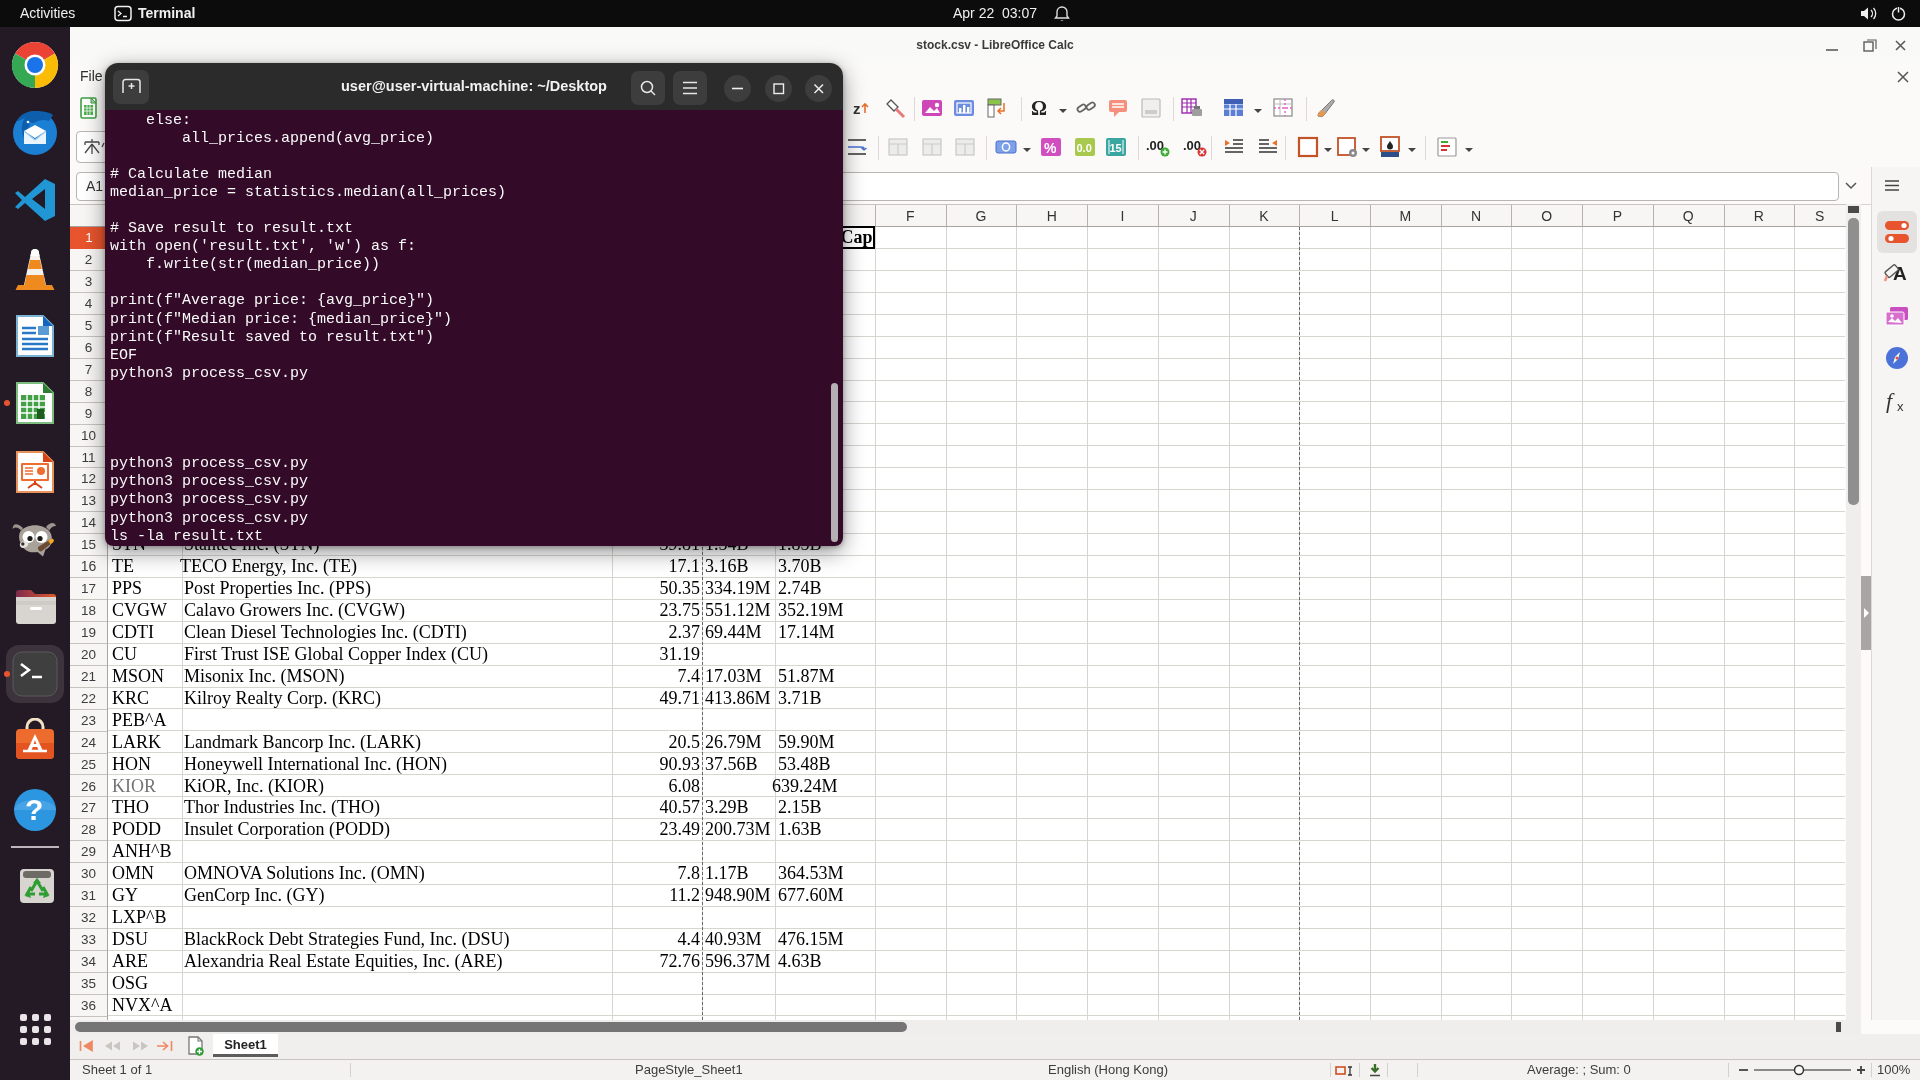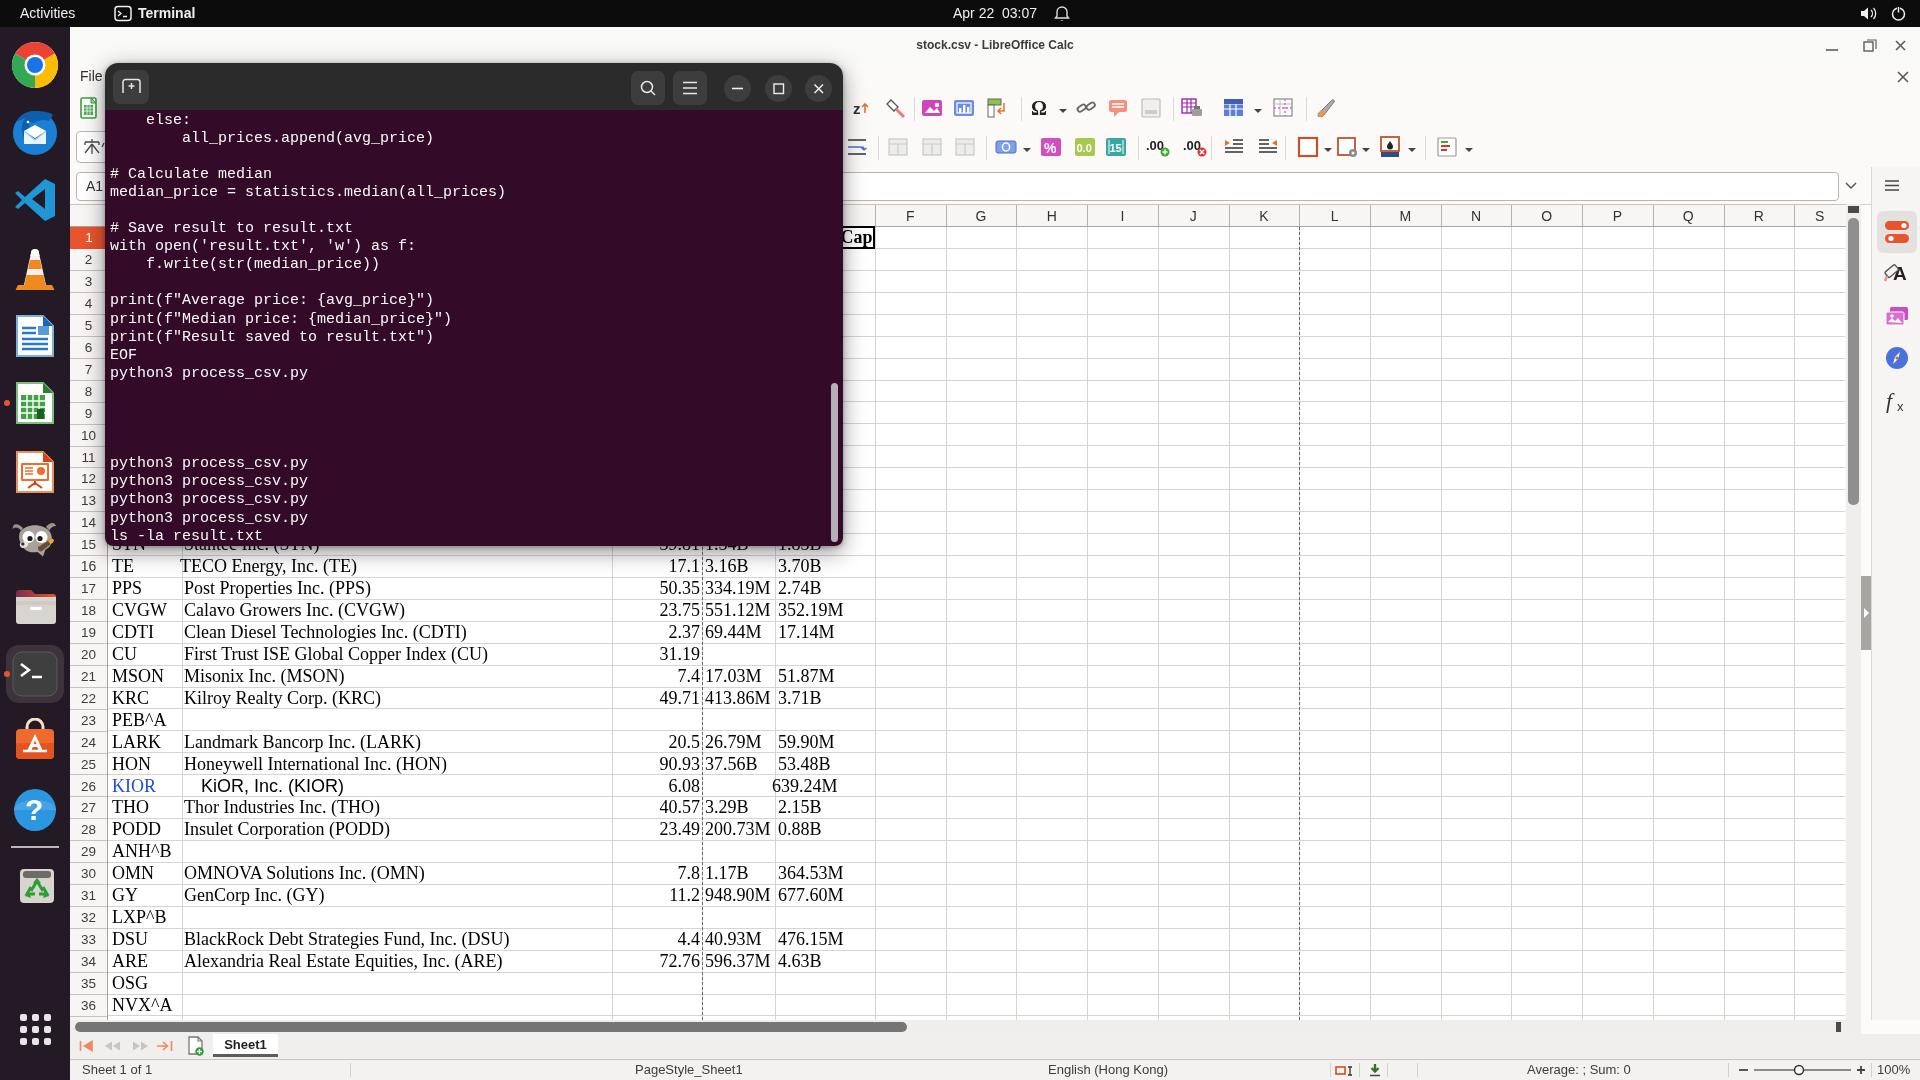--- a/index.html
+++ b/index.html
@@ -349,34 +349,34 @@
 <div class="abs" style="left:112px;top:731.6px;height:21.93px;line-height:21.93px;white-space:nowrap;overflow:visible;font-family:'Liberation Serif',serif;font-size:18px;color:#000;">LARK</div>
 <div class="abs" style="left:184px;top:731.6px;height:21.93px;line-height:21.93px;white-space:nowrap;overflow:visible;font-family:'Liberation Serif',serif;font-size:18px;color:#000;">Landmark Bancorp Inc. (LARK)</div>
 <div class="abs" style="left:612px;top:731.6px;width:88px;text-align:right;height:21.93px;line-height:21.93px;white-space:nowrap;overflow:visible;font-family:'Liberation Serif',serif;font-size:18px;color:#000;">20.5</div>
 <div class="abs" style="left:705px;top:731.6px;height:21.93px;line-height:21.93px;white-space:nowrap;overflow:visible;font-family:'Liberation Serif',serif;font-size:18px;color:#000;">26.79M</div>
 <div class="abs" style="left:778px;top:731.6px;height:21.93px;line-height:21.93px;white-space:nowrap;overflow:visible;font-family:'Liberation Serif',serif;font-size:18px;color:#000;">59.90M</div>
 <div class="abs" style="left:112px;top:753.5px;height:21.93px;line-height:21.93px;white-space:nowrap;overflow:visible;font-family:'Liberation Serif',serif;font-size:18px;color:#000;">HON</div>
 <div class="abs" style="left:184px;top:753.5px;height:21.93px;line-height:21.93px;white-space:nowrap;overflow:visible;font-family:'Liberation Serif',serif;font-size:18px;color:#000;">Honeywell International Inc. (HON)</div>
 <div class="abs" style="left:612px;top:753.5px;width:88px;text-align:right;height:21.93px;line-height:21.93px;white-space:nowrap;overflow:visible;font-family:'Liberation Serif',serif;font-size:18px;color:#000;">90.93</div>
 <div class="abs" style="left:705px;top:753.5px;height:21.93px;line-height:21.93px;white-space:nowrap;overflow:visible;font-family:'Liberation Serif',serif;font-size:18px;color:#000;">37.56B</div>
 <div class="abs" style="left:778px;top:753.5px;height:21.93px;line-height:21.93px;white-space:nowrap;overflow:visible;font-family:'Liberation Serif',serif;font-size:18px;color:#000;">53.48B</div>
-<div class="abs" style="left:112px;top:775.5px;height:21.93px;line-height:21.93px;white-space:nowrap;overflow:visible;font-family:'Liberation Serif',serif;font-size:18px;color:#1d4ed8;">KIOR</div>
-<div class="abs" style="left:201px;top:775.5px;height:21.93px;line-height:21.93px;white-space:nowrap;overflow:visible;font-family:Liberation Sans, sans-serif;font-size:18px;color:#000;">KiOR, Inc. (KIOR)</div>
+<div class="abs" style="left:112px;top:775.5px;height:21.93px;line-height:21.93px;white-space:nowrap;overflow:visible;font-family:'Liberation Serif',serif;font-size:18px;color:#737373;">KIOR</div>
+<div class="abs" style="left:184px;top:775.5px;height:21.93px;line-height:21.93px;white-space:nowrap;overflow:visible;font-family:Liberation Serif, serif;font-size:18px;color:#000;">KiOR, Inc. (KIOR)</div>
 <div class="abs" style="left:612px;top:775.5px;width:88px;text-align:right;height:21.93px;line-height:21.93px;white-space:nowrap;overflow:visible;font-family:'Liberation Serif',serif;font-size:18px;color:#000;">6.08</div>
 <div class="abs" style="left:772px;top:775.5px;height:21.93px;line-height:21.93px;white-space:nowrap;overflow:visible;font-family:'Liberation Serif',serif;font-size:18px;color:#000;">639.24M</div>
 <div class="abs" style="left:112px;top:797.4px;height:21.93px;line-height:21.93px;white-space:nowrap;overflow:visible;font-family:'Liberation Serif',serif;font-size:18px;color:#000;">THO</div>
 <div class="abs" style="left:184px;top:797.4px;height:21.93px;line-height:21.93px;white-space:nowrap;overflow:visible;font-family:'Liberation Serif',serif;font-size:18px;color:#000;">Thor Industries Inc. (THO)</div>
 <div class="abs" style="left:612px;top:797.4px;width:88px;text-align:right;height:21.93px;line-height:21.93px;white-space:nowrap;overflow:visible;font-family:'Liberation Serif',serif;font-size:18px;color:#000;">40.57</div>
 <div class="abs" style="left:705px;top:797.4px;height:21.93px;line-height:21.93px;white-space:nowrap;overflow:visible;font-family:'Liberation Serif',serif;font-size:18px;color:#000;">3.29B</div>
 <div class="abs" style="left:778px;top:797.4px;height:21.93px;line-height:21.93px;white-space:nowrap;overflow:visible;font-family:'Liberation Serif',serif;font-size:18px;color:#000;">2.15B</div>
 <div class="abs" style="left:112px;top:819.3px;height:21.93px;line-height:21.93px;white-space:nowrap;overflow:visible;font-family:'Liberation Serif',serif;font-size:18px;color:#000;">PODD</div>
 <div class="abs" style="left:184px;top:819.3px;height:21.93px;line-height:21.93px;white-space:nowrap;overflow:visible;font-family:'Liberation Serif',serif;font-size:18px;color:#000;">Insulet Corporation (PODD)</div>
 <div class="abs" style="left:612px;top:819.3px;width:88px;text-align:right;height:21.93px;line-height:21.93px;white-space:nowrap;overflow:visible;font-family:'Liberation Serif',serif;font-size:18px;color:#000;">23.49</div>
 <div class="abs" style="left:705px;top:819.3px;height:21.93px;line-height:21.93px;white-space:nowrap;overflow:visible;font-family:'Liberation Serif',serif;font-size:18px;color:#000;">200.73M</div>
-<div class="abs" style="left:778px;top:819.3px;height:21.93px;line-height:21.93px;white-space:nowrap;overflow:visible;font-family:'Liberation Serif',serif;font-size:18px;color:#000;">0.88B</div>
+<div class="abs" style="left:778px;top:819.3px;height:21.93px;line-height:21.93px;white-space:nowrap;overflow:visible;font-family:'Liberation Serif',serif;font-size:18px;color:#000;">1.63B</div>
 <div class="abs" style="left:112px;top:841.2px;height:21.93px;line-height:21.93px;white-space:nowrap;overflow:visible;font-family:'Liberation Serif',serif;font-size:18px;color:#000;">ANH^B</div>
 <div class="abs" style="left:112px;top:863.2px;height:21.93px;line-height:21.93px;white-space:nowrap;overflow:visible;font-family:'Liberation Serif',serif;font-size:18px;color:#000;">OMN</div>
 <div class="abs" style="left:184px;top:863.2px;height:21.93px;line-height:21.93px;white-space:nowrap;overflow:visible;font-family:'Liberation Serif',serif;font-size:18px;color:#000;">OMNOVA Solutions Inc. (OMN)</div>
 <div class="abs" style="left:612px;top:863.2px;width:88px;text-align:right;height:21.93px;line-height:21.93px;white-space:nowrap;overflow:visible;font-family:'Liberation Serif',serif;font-size:18px;color:#000;">7.8</div>
 <div class="abs" style="left:705px;top:863.2px;height:21.93px;line-height:21.93px;white-space:nowrap;overflow:visible;font-family:'Liberation Serif',serif;font-size:18px;color:#000;">1.17B</div>
 <div class="abs" style="left:778px;top:863.2px;height:21.93px;line-height:21.93px;white-space:nowrap;overflow:visible;font-family:'Liberation Serif',serif;font-size:18px;color:#000;">364.53M</div>
 <div class="abs" style="left:112px;top:885.1px;height:21.93px;line-height:21.93px;white-space:nowrap;overflow:visible;font-family:'Liberation Serif',serif;font-size:18px;color:#000;">GY</div>
 <div class="abs" style="left:184px;top:885.1px;height:21.93px;line-height:21.93px;white-space:nowrap;overflow:visible;font-family:'Liberation Serif',serif;font-size:18px;color:#000;">GenCorp Inc. (GY)</div>
 <div class="abs" style="left:612px;top:885.1px;width:88px;text-align:right;height:21.93px;line-height:21.93px;white-space:nowrap;overflow:visible;font-family:'Liberation Serif',serif;font-size:18px;color:#000;">11.2</div>
 <div class="abs" style="left:705px;top:885.1px;height:21.93px;line-height:21.93px;white-space:nowrap;overflow:visible;font-family:'Liberation Serif',serif;font-size:18px;color:#000;">948.90M</div>
@@ -626,20 +626,21 @@
 <div class="abs" style="left:20px;top:1038px;width:7px;height:7px;border-radius:2px;background:#e8e4e8;"></div>
 <div class="abs" style="left:32px;top:1038px;width:7px;height:7px;border-radius:2px;background:#e8e4e8;"></div>
 <div class="abs" style="left:44px;top:1038px;width:7px;height:7px;border-radius:2px;background:#e8e4e8;"></div>
 <div class="abs" style="left:105px;top:63px;width:738px;height:483px;border-radius:13px 13px 8px 8px;box-shadow:0 6px 22px rgba(0,0,0,0.42),0 1px 5px rgba(0,0,0,0.28);"></div>
 <div class="abs" style="left:105px;top:63px;width:738px;height:47px;background:#2b2b2b;border-radius:13px 13px 0 0;"></div>
 <div class="abs" style="left:113px;top:70px;width:36px;height:34px;background:#3d3d3d;border-radius:7px;"></div>
 <svg class="abs" style="left:122px;top:78px;" width="19" height="17" viewBox="0 0 19 17">
       <path d="M1 15 v-11 a2.5 2.5 0 0 1 2.5 -2.5 h12 a2.5 2.5 0 0 1 2.5 2.5 v11" stroke="#e8e8e8" stroke-width="1.5" fill="none"></path>
       <path d="M9.5 5 v6 M6.5 8 h6" stroke="#e8e8e8" stroke-width="1.5"></path>
     </svg>
+<div class="abs" style="left:105px;top:63px;width:738px;height:47px;line-height:47px;text-align:center;font-size:14.5px;font-weight:bold;color:#f2f2f2;">user@user-virtual-machine: ~/Desktop</div>
 <div class="abs" style="left:631px;top:71px;width:34px;height:34px;background:#3d3d3d;border-radius:7px;"></div>
 <svg class="abs" style="left:639px;top:79px;" width="18" height="18" viewBox="0 0 18 18">
       <circle cx="8" cy="8" r="5.5" stroke="#e8e8e8" stroke-width="1.5" fill="none"></circle>
       <path d="M12 12 l4 4" stroke="#e8e8e8" stroke-width="1.5"></path>
     </svg>
 <div class="abs" style="left:673px;top:71px;width:34px;height:34px;background:#3d3d3d;border-radius:7px;"></div>
 <svg class="abs" style="left:681px;top:80px;" width="18" height="16" viewBox="0 0 18 16">
       <path d="M2 2.5 h14 M2 8 h14 M2 13.5 h14" stroke="#e8e8e8" stroke-width="1.7"></path>
     </svg>
 <div class="abs" style="left:723.5px;top:75px;width:27px;height:27px;background:#3d3d3d;border-radius:50%;"></div>

